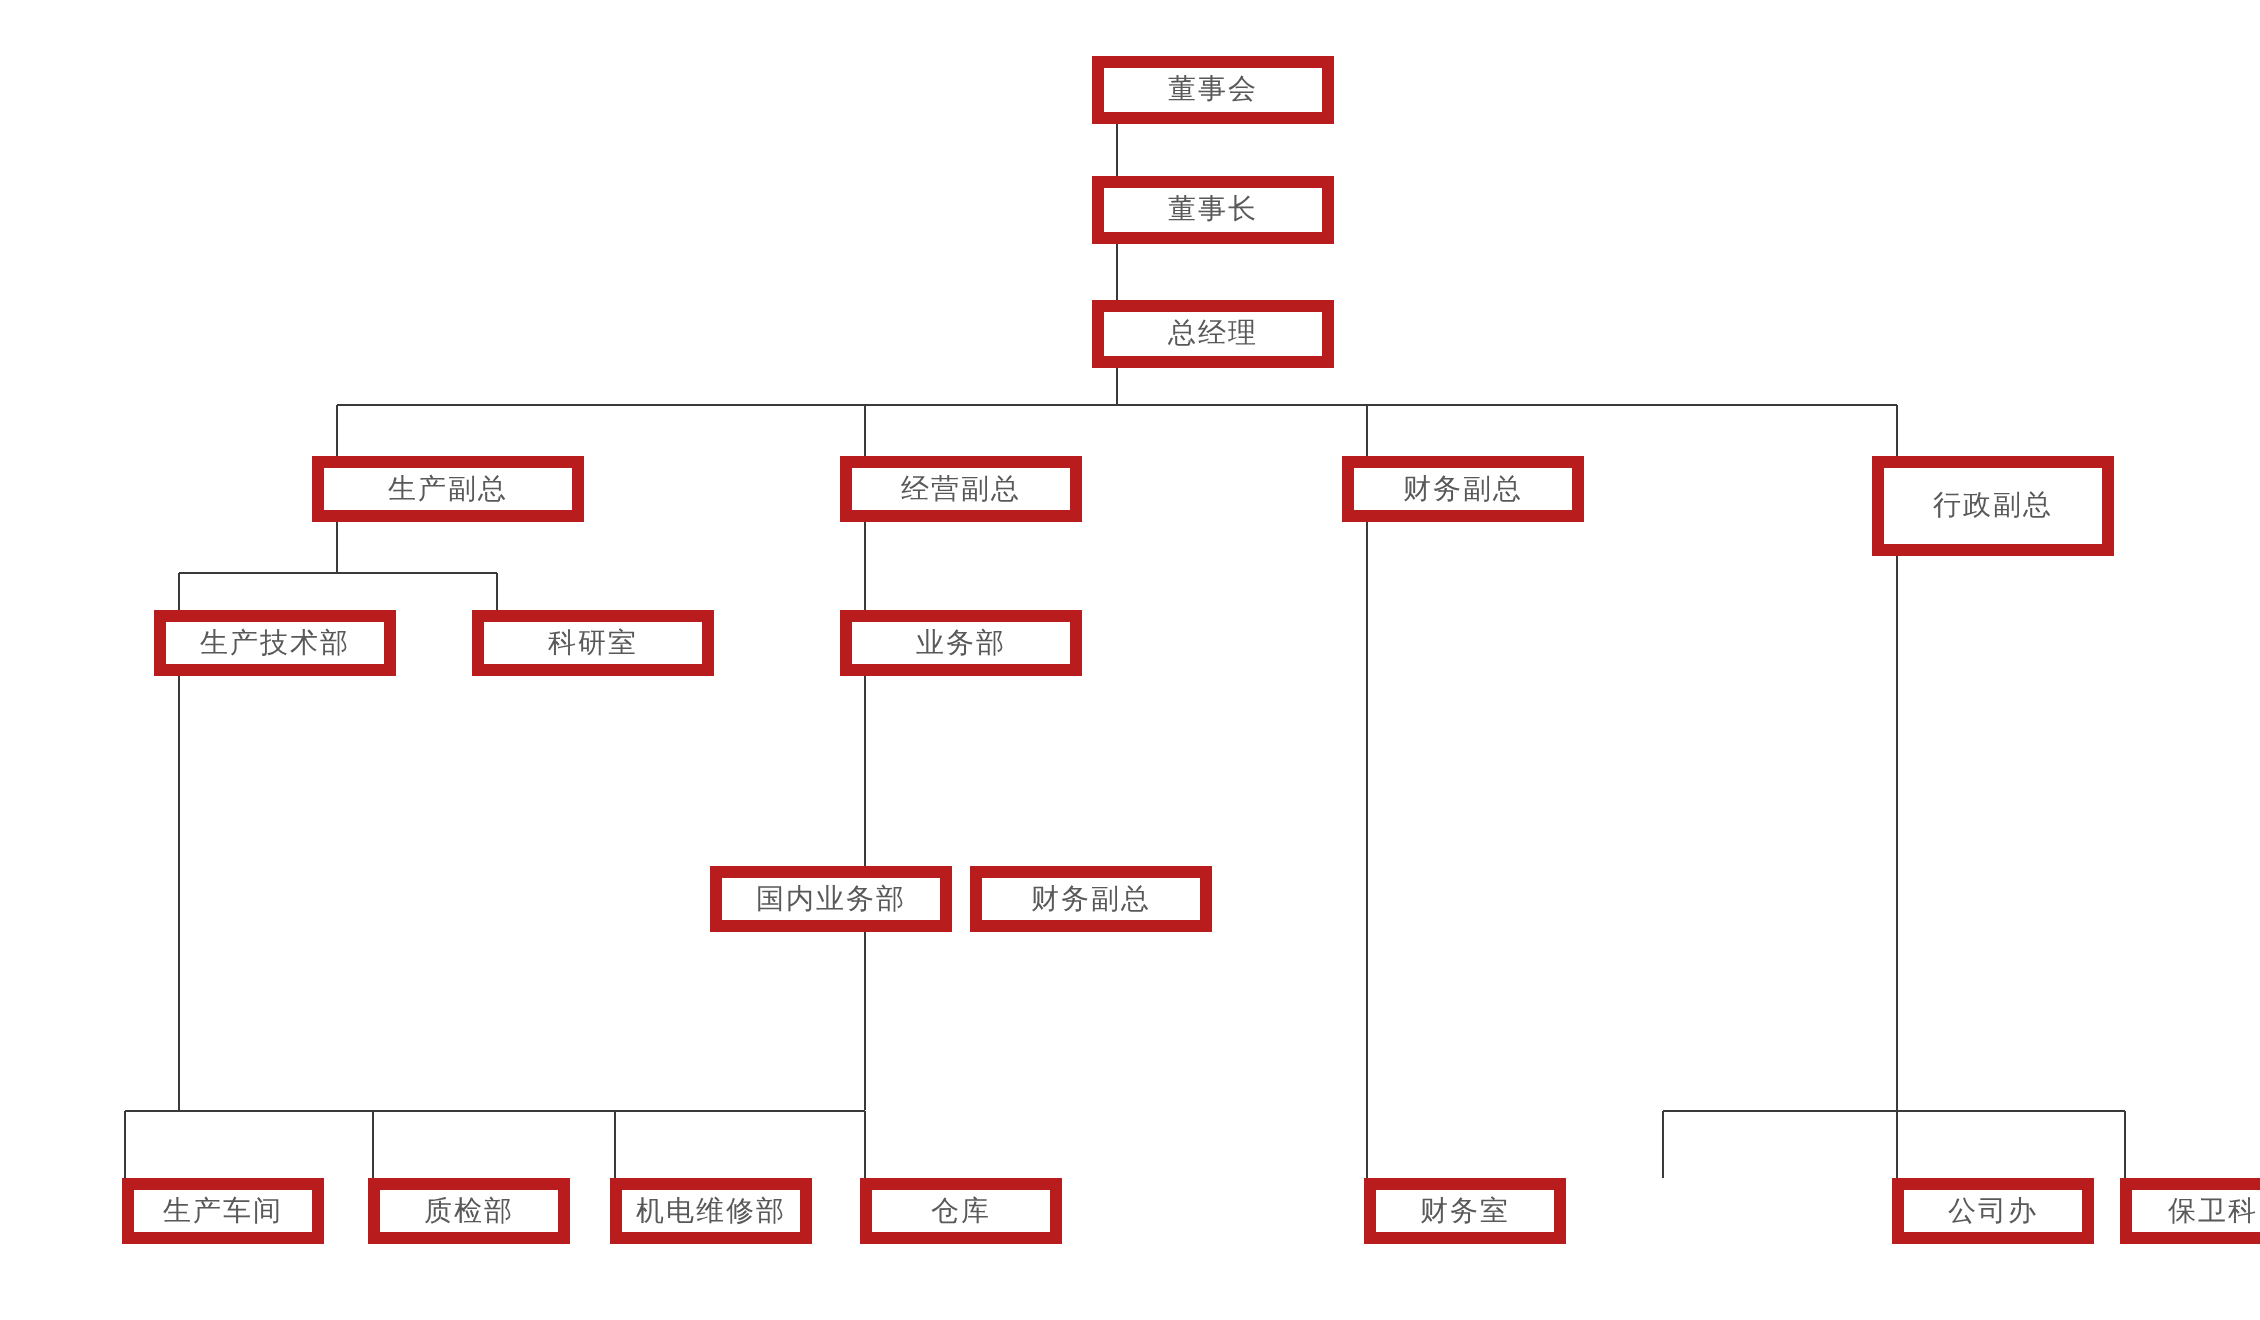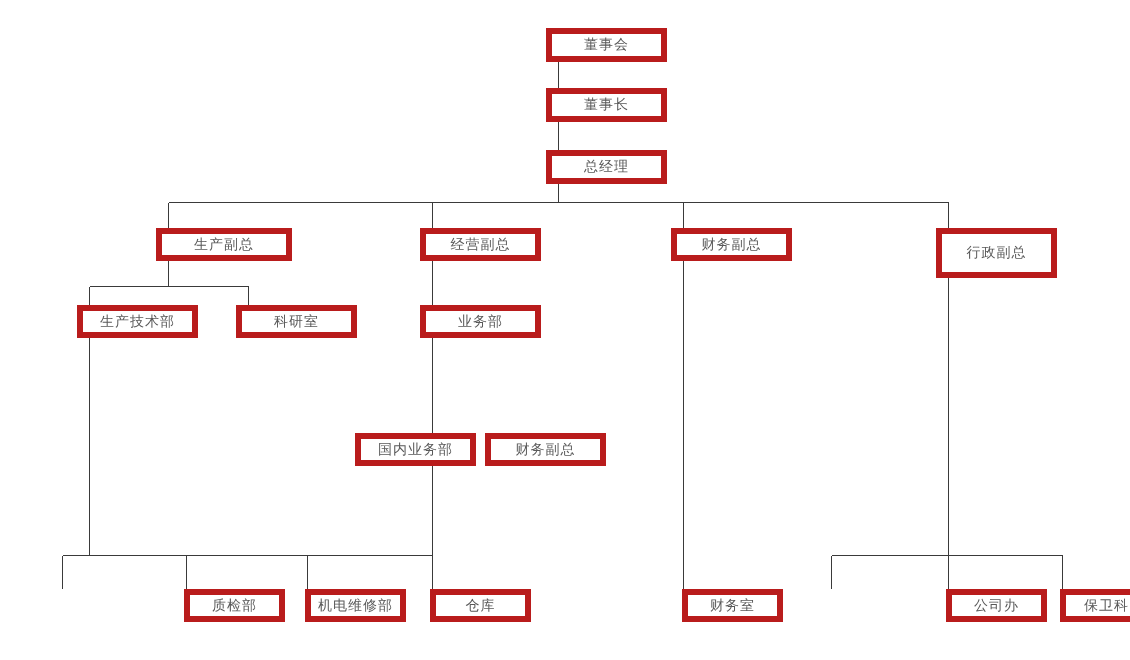--- a/index.html
+++ b/index.html
@@ -90,20 +90,21 @@
   <div class="node" style="left:623px; top:228px; width:121px; height:33px">财务副总</div>
   <div class="node" style="left:888px; top:228px; width:121px; height:50px">行政副总</div>
 
   <div class="node" style="left:29px;  top:305px; width:121px; height:33px">生产技术部</div>
   <div class="node" style="left:188px; top:305px; width:121px; height:33px">科研室</div>
   <div class="node" style="left:372px; top:305px; width:121px; height:33px">业务部</div>
 
   <div class="node" style="left:307px; top:433px; width:121px; height:33px">国内业务部</div>
   <div class="node" style="left:437px; top:433px; width:121px; height:33px">财务副总</div>
 
+  <div class="node" style="left:13px;  top:589px; width:101px; height:33px">生产车间</div>
   <div class="node" style="left:136px; top:589px; width:101px; height:33px">质检部</div>
   <div class="node" style="left:257px; top:589px; width:101px; height:33px">机电维修部</div>
   <div class="node" style="left:634px; top:589px; width:101px; height:33px">财务室</div>
   <div class="node" style="left:382px; top:589px; width:101px; height:33px">仓库</div>
   <div class="node" style="left:898px; top:589px; width:101px; height:33px">公司办</div>
   <div class="node" style="left:1012px; top:589px; width:93px; height:33px">保卫科</div>
 
 </div>
 
 </body></html>

